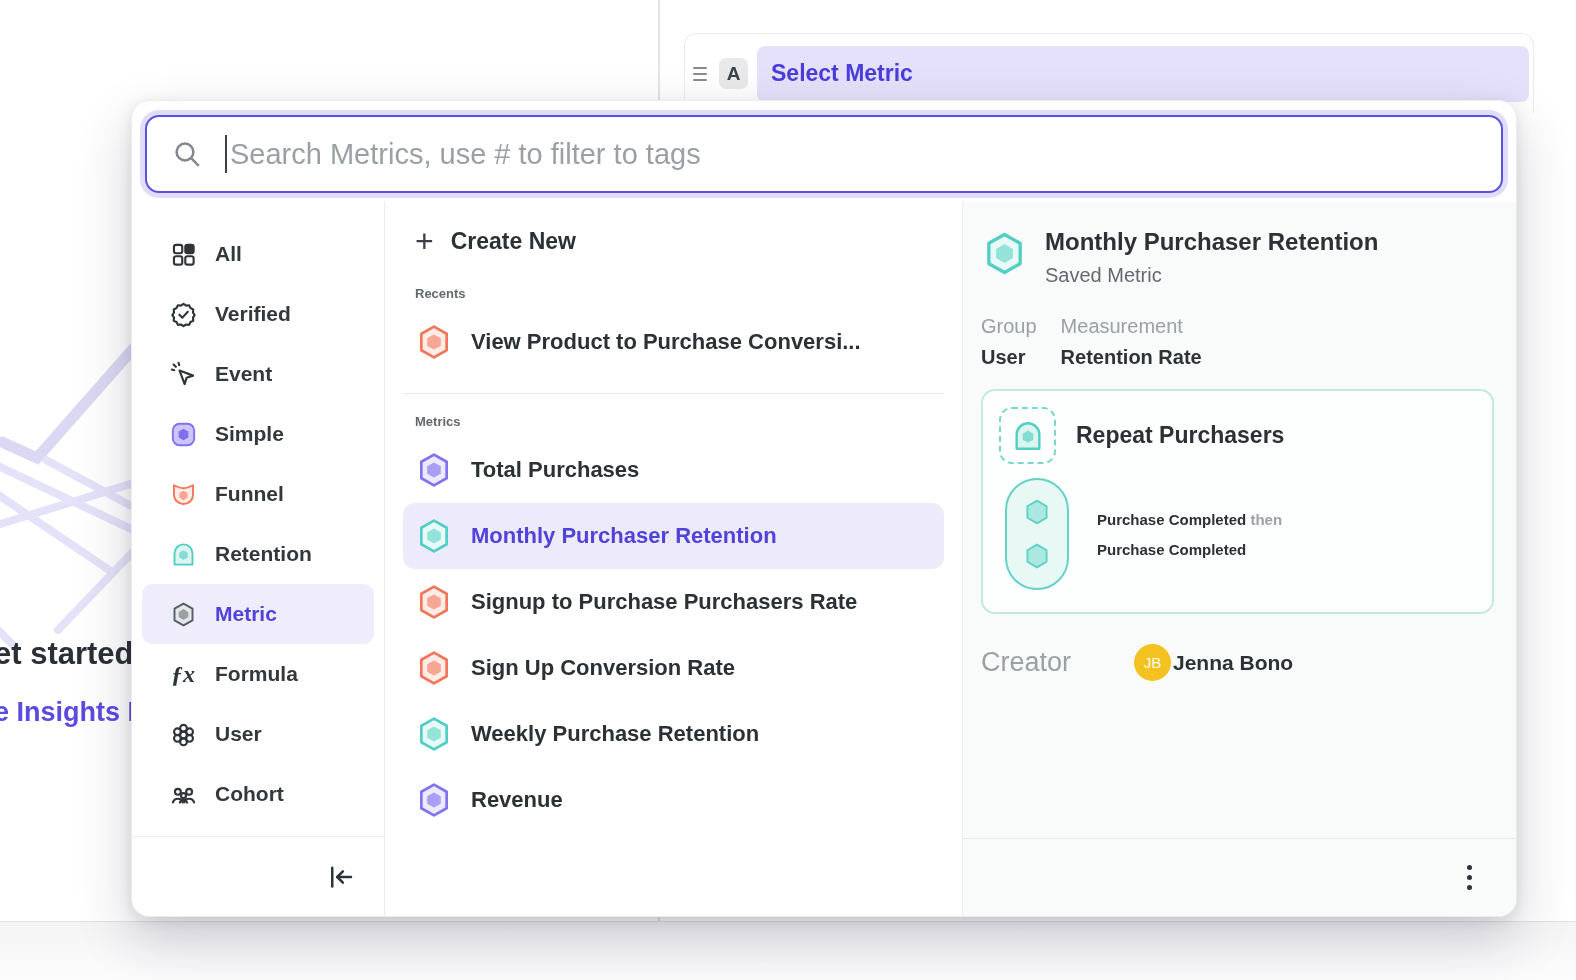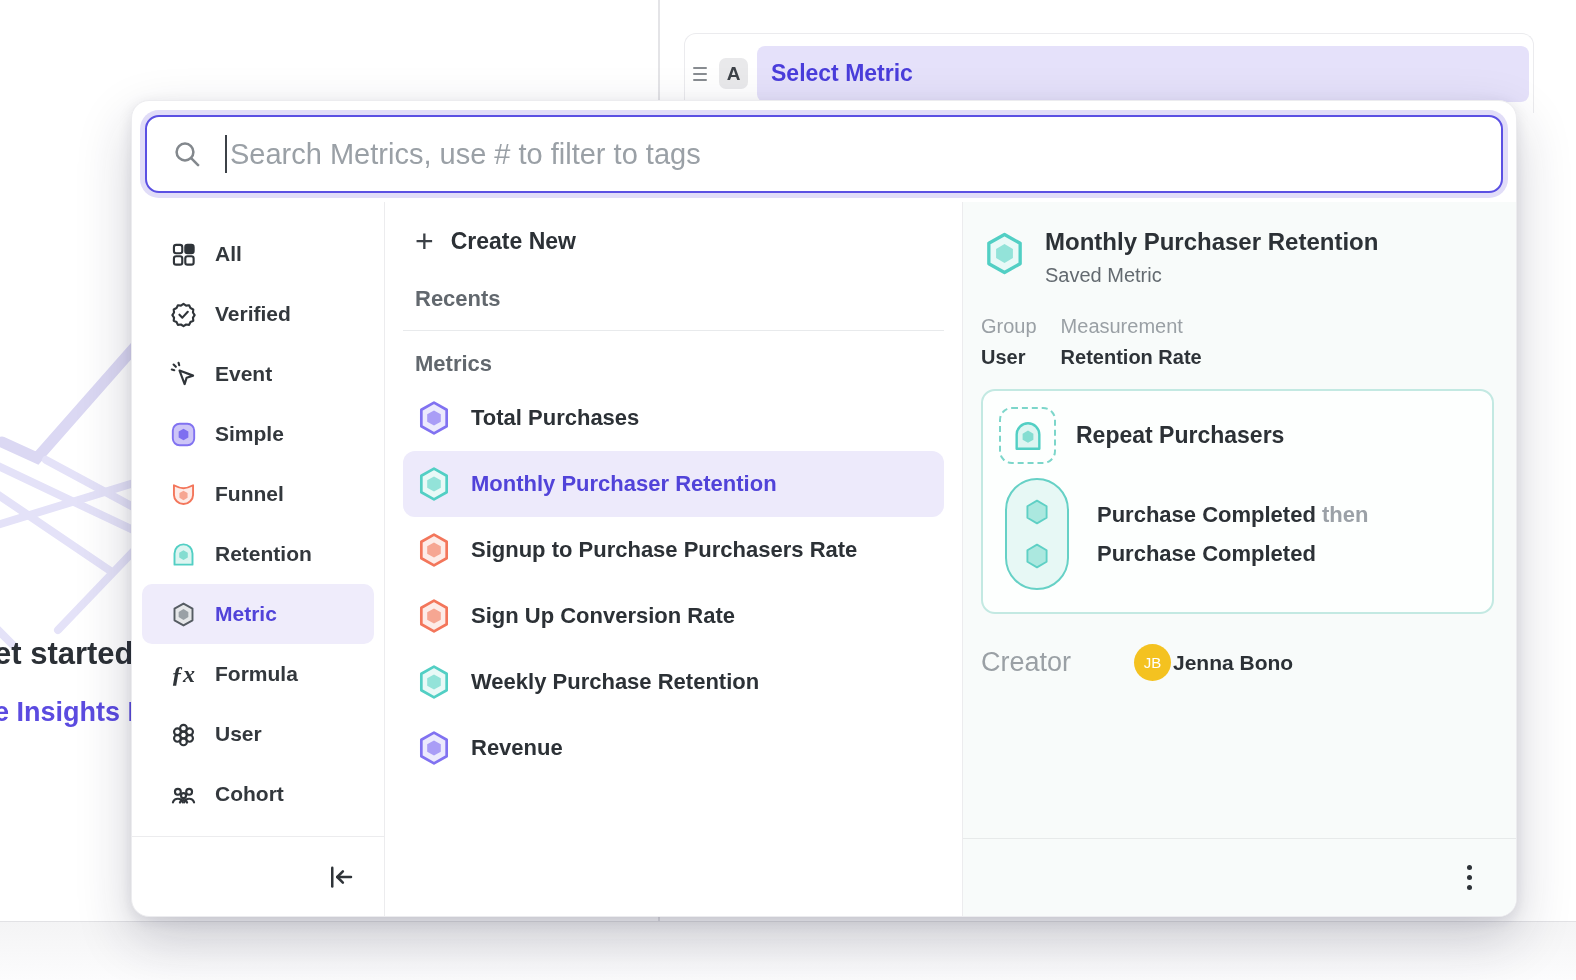--- a/index.html
+++ b/index.html
@@ -50,21 +50,21 @@
     margin:0 10px; border-radius:10px; font-size:21px; font-weight:600; color:#33383d; cursor:pointer; }
   .cat-item.selected { background:#efecfb; color:#5143d9; }
   .cat-item .ic { width:28px; height:28px; display:flex; align-items:center; justify-content:center; }
   .fx { font-style:italic; font-family:"Liberation Serif", serif; font-size:24px; font-weight:700; color:#2f3439; }
   .cat-footer { height:80px; border-top:1px solid #ececee; display:flex; align-items:center; justify-content:flex-end; padding-right:28px; }
 
   
   .list-col { width:578px; border-right:1px solid #ececee; padding:14px 18px 0 18px; overflow:hidden; }
   .create-row { height:50px; display:flex; align-items:center; gap:17px; padding-left:12px; font-size:23px; font-weight:700; color:#2c3136; cursor:pointer; }
   .plus { font-size:32px; font-weight:400; color:#3c4147; line-height:1; }
-  .sec-label { margin:20px 0 8px 12px; font-size:22px; font-weight:700; color:#62686e; }
+  .sec-label { margin:20px 0 8px 12px; font-size:13px; font-weight:700; color:#62686e; }
   .m-row { height:66px; display:flex; align-items:center; gap:18px; padding:0 12px; border-radius:12px;
     font-size:22px; font-weight:600; color:#2c3136; cursor:pointer; white-space:nowrap; }
   .m-row.selected { background:#edeafb; color:#5143d9; }
   .m-row .ic { width:38px; height:38px; flex:0 0 auto; }
   .list-divider { height:1px; background:#e8eaec; margin:18px 0 2px 0; }
 
   
   .detail-col { flex:1; background:#f8fbfa; display:flex; flex-direction:column; position:relative; }
   .detail-body { flex:1; padding:26px 22px 0 18px; }
   .d-head { display:flex; gap:17px; }
@@ -76,21 +76,21 @@
   .meta-value { font-size:20px; font-weight:700; color:#2e3338; margin-top:8px; }
   .saved-card { margin-top:20px; border:2px solid #c3e9e2; border-radius:14px; background:#fdfffe; padding:16px 16px 22px 16px; }
   .sc-head { display:flex; align-items:center; gap:20px; }
   .dashed-box { width:57px; height:57px; border:2px dashed #7cd6ca; border-radius:13px;
     display:flex; align-items:center; justify-content:center; }
   .sc-title { font-size:23px; font-weight:700; color:#2c3136; }
   .steps { display:flex; margin-top:14px; }
   .capsule { width:64px; height:112px; border:2px solid #66d1c6; background:#e7f8f5; border-radius:32px;
     display:flex; flex-direction:column; align-items:center; justify-content:center; gap:12px; margin-left:6px; }
   .step-lines { margin-left:28px; display:flex; flex-direction:column; justify-content:center; gap:13px; }
-  .step-line { font-size:22px; font-weight:700; color:#2c3136; }
+  .step-line { font-size:15px; font-weight:700; color:#2c3136; }
   .step-then { font-weight:600; color:#9ba1a7; }
   .creator-row { display:flex; align-items:center; margin-top:30px; }
   .creator-label { font-size:27px; color:#9aa0a5; width:153px; }
   .avatar { width:37px; height:37px; border-radius:50%; background:#f4c220; color:#fff; font-size:15px; font-weight:400;
     display:flex; align-items:center; justify-content:center; }
   .creator-name { font-size:21px; font-weight:600; color:#2c3136; margin-left:2px; }
   .detail-footer { height:78px; border-top:1px solid #e7eaea; display:flex; align-items:center; justify-content:flex-end; padding-right:38px; }
   .kebab { display:flex; flex-direction:column; gap:5px; cursor:pointer; padding:6px; }
   .kebab i { width:5px; height:5px; border-radius:50%; background:#2e3338; display:block; }
 
@@ -278,20 +278,27 @@
     </div>
 
     <div class="list-col">
       <div class="create-row">
         <span class="plus">+</span>
         <span>Create New</span>
       </div>
 
       <div class="sec-label">Recents</div>
 
+      <div class="m-row">
+        <span class="ic hex-coral">
+          <svg width="38" height="38" viewBox="0 0 24 24">
+              <use href="#sym-hex"></use>
+            </svg></span>
+        <span>View Product to Purchase Conversi...</span>
+      </div>
 
       <div class="list-divider"></div>
 
       <div class="sec-label">Metrics</div>
 
       <div class="m-row">
         <span class="ic hex-purple">
           <svg width="38" height="38" viewBox="0 0 24 24">
               <use href="#sym-hex"></use>
             </svg></span>

